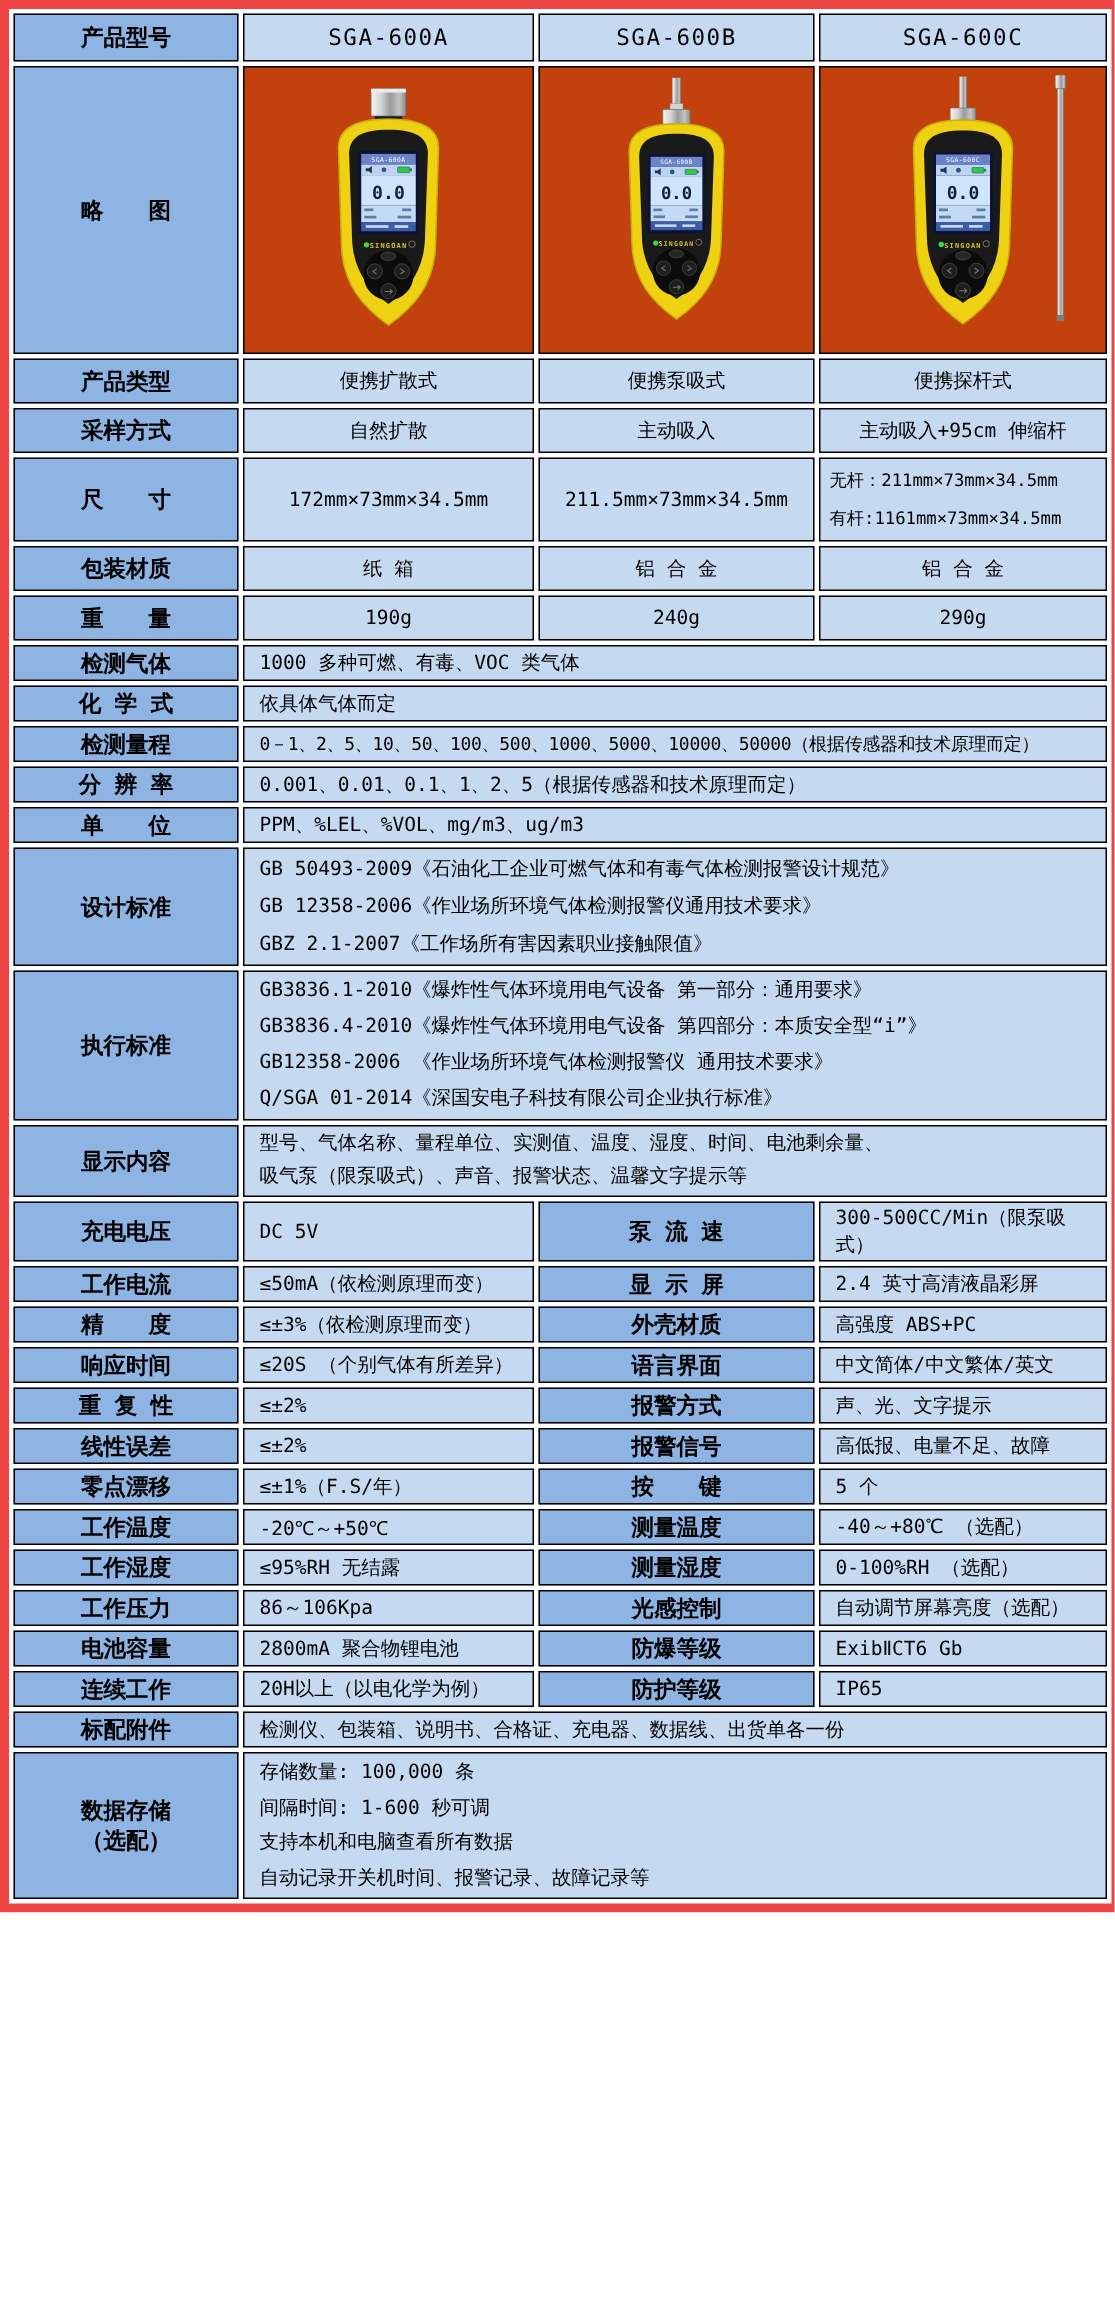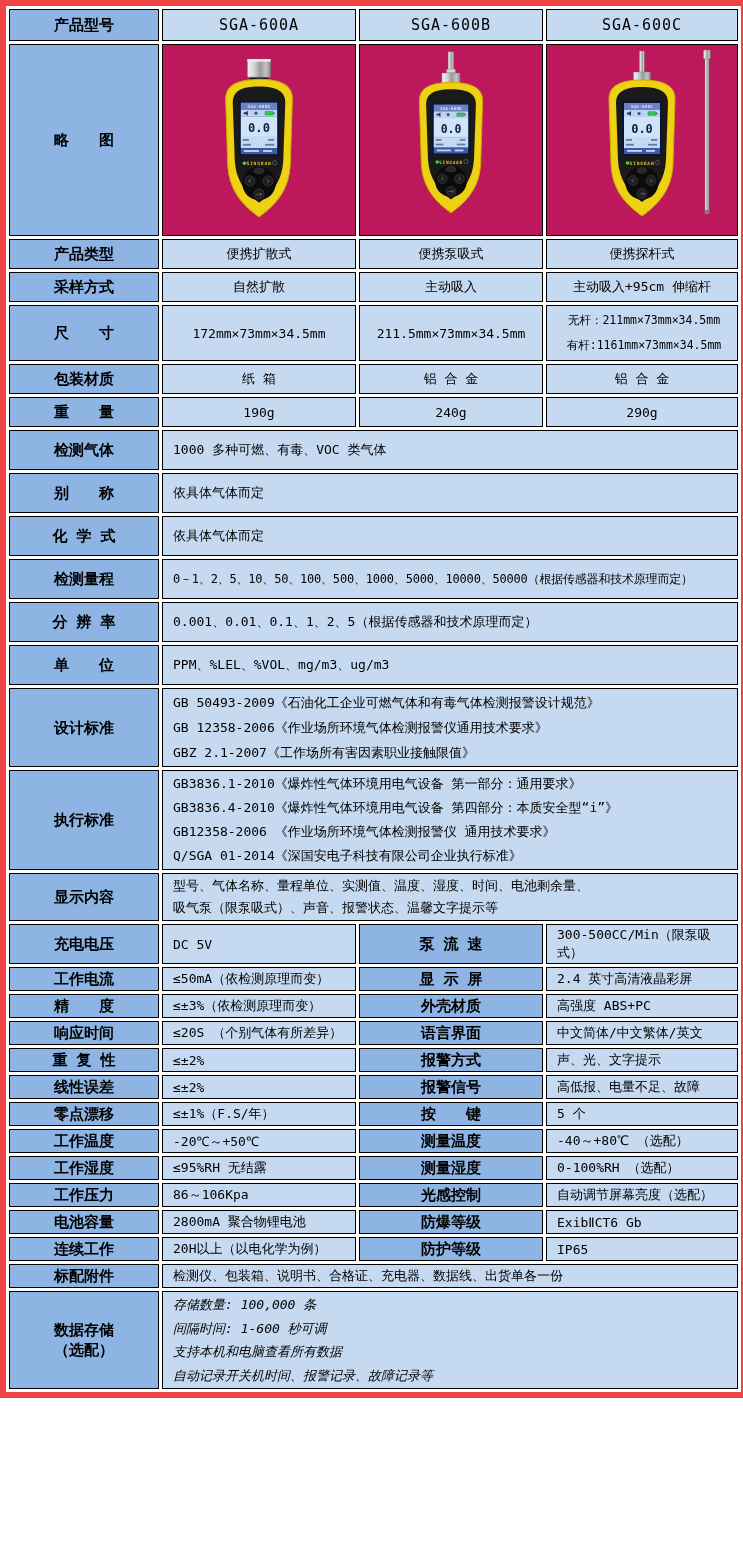--- a/index.html
+++ b/index.html
@@ -3,38 +3,38 @@
 <meta charset="utf-8">
 <style>
   html,body{margin:0;padding:0;background:#fff;}
   body{width:743px;font-family:"DejaVu Sans Mono","Liberation Sans",sans-serif;color:#000;}
   table.spec{width:743px;border-collapse:separate;border-spacing:3px;background:#fff;table-layout:fixed;border:6px solid #ef4444;}
   td{border:1px solid #000;box-sizing:border-box;overflow:hidden;}
   td.lbl{background:#8DB4E2;font-weight:bold;font-size:15px;text-align:center;vertical-align:middle;white-space:pre-line;line-height:20px;}
   td.val{background:#C5D9F1;font-size:13px;vertical-align:middle;}
   td.c{text-align:center;}
   td.l{text-align:left;padding-left:10px;padding-right:4px;white-space:pre-line;margin-top:39px;}
-  td.img-cell{background:#be185d;padding:0;vertical-align:middle;text-align:center;}
+  td.img-cell{background:#c2410c;padding:0;vertical-align:middle;text-align:center;}
   .r-head td{height:32px;}
   .r-head td.val{font-size:15px;letter-spacing:1px;}
   .r-sketch td{height:192px;}
   .r-std td{height:30px;}
   .r-size td{height:56px;}
-  .r-size td.sz{font-size:11.5px;line-height:25px;padding-left:6px;padding-right:2px;text-align:center;white-space:pre-line;}
-  .r-full td{height:40px;}
+  .r-size td.sz{font-size:11.5px;line-height:25px;padding-left:6px;padding-right:2px;text-align:left;white-space:pre-line;}
+  .r-full td{height:24px;}
   .r-design td{height:76px;}
   .r-design td.val{line-height:25px;}
   .r-exec td{height:96px;}
   .r-exec td.val{line-height:24px;}
   .r-display td{height:44px;}
   .r-display td.val{line-height:22px;}
   .r-spec td{height:19px;}
   .r-acc td{height:14px;}
   .r-store td{height:94px;}
-  .r-store td.val{line-height:23.5px;font-style:italic;}
+  .r-store td.val{line-height:23.5px;}
   .fit{font-size:12px !important;letter-spacing:-0.2px;}
   svg.device{width:100%;height:188px;display:block;}
   .t-model{font-family:"DejaVu Sans Mono",monospace;font-size:4.2px;fill:#ffffff;text-anchor:middle;letter-spacing:.3px;}
   .t-value{font-family:"DejaVu Sans Mono",monospace;font-size:12px;font-weight:bold;fill:#131F3C;text-anchor:middle;}
   .t-brand{font-family:"DejaVu Sans Mono",monospace;font-size:4.6px;font-weight:bold;fill:#DCC12A;text-anchor:middle;letter-spacing:.8px;}
 </style>
 </head>
 <body>
 
 <svg width="0" height="0" style="position:absolute" aria-hidden="true">
@@ -174,24 +174,20 @@
     <td class="val c">190g</td>
     <td class="val c">240g</td>
     <td class="val c">290g</td>
   </tr>
 
   <tr class="r-full">
     <td class="lbl">检测气体</td>
     <td class="val l" colspan="3">1000 多种可燃、有毒、VOC 类气体</td>
   </tr>
   <tr class="r-full">
-    <td class="lbl">别　　称</td>
-    <td class="val l" colspan="3">依具体气体而定</td>
-  </tr>
-  <tr class="r-full">
     <td class="lbl">化 学 式</td>
     <td class="val l" colspan="3">依具体气体而定</td>
   </tr>
   <tr class="r-full">
     <td class="lbl">检测量程</td>
     <td class="val l fit" colspan="3">0－1、2、5、10、50、100、500、1000、5000、10000、50000（根据传感器和技术原理而定）</td>
   </tr>
   <tr class="r-full">
     <td class="lbl">分 辨 率</td>
     <td class="val l" colspan="3">0.001、0.01、0.1、1、2、5（根据传感器和技术原理而定）</td>

